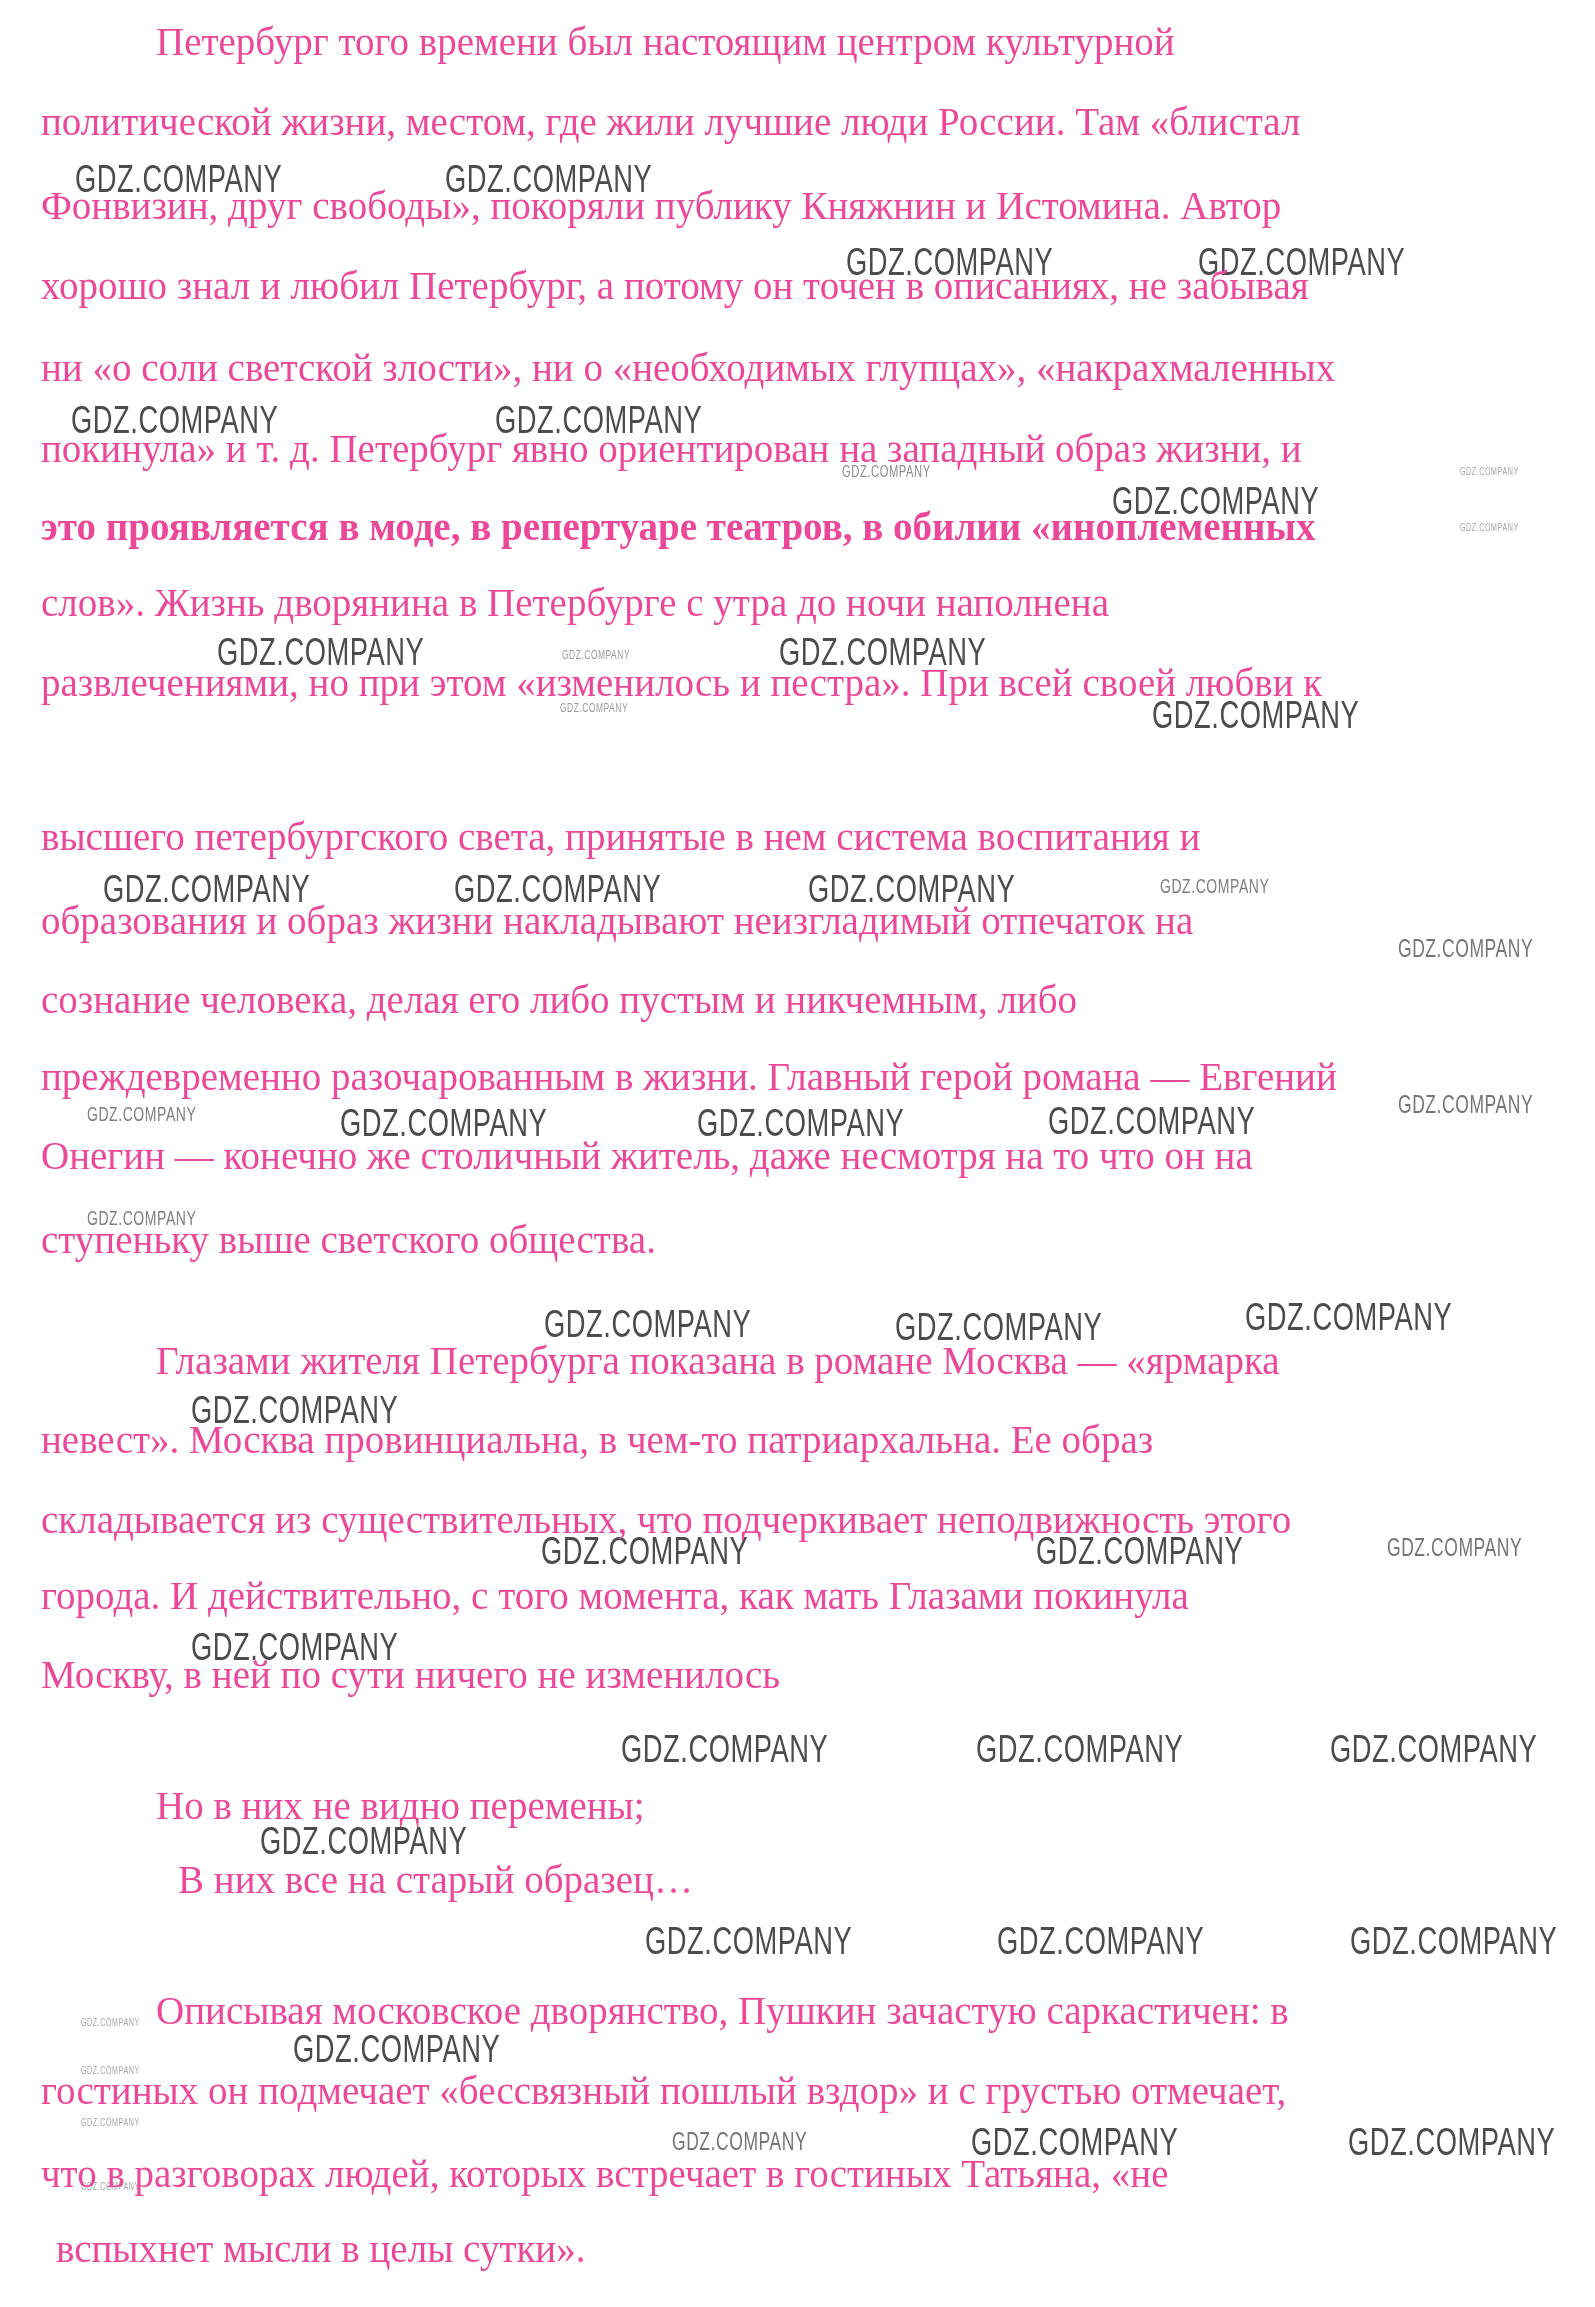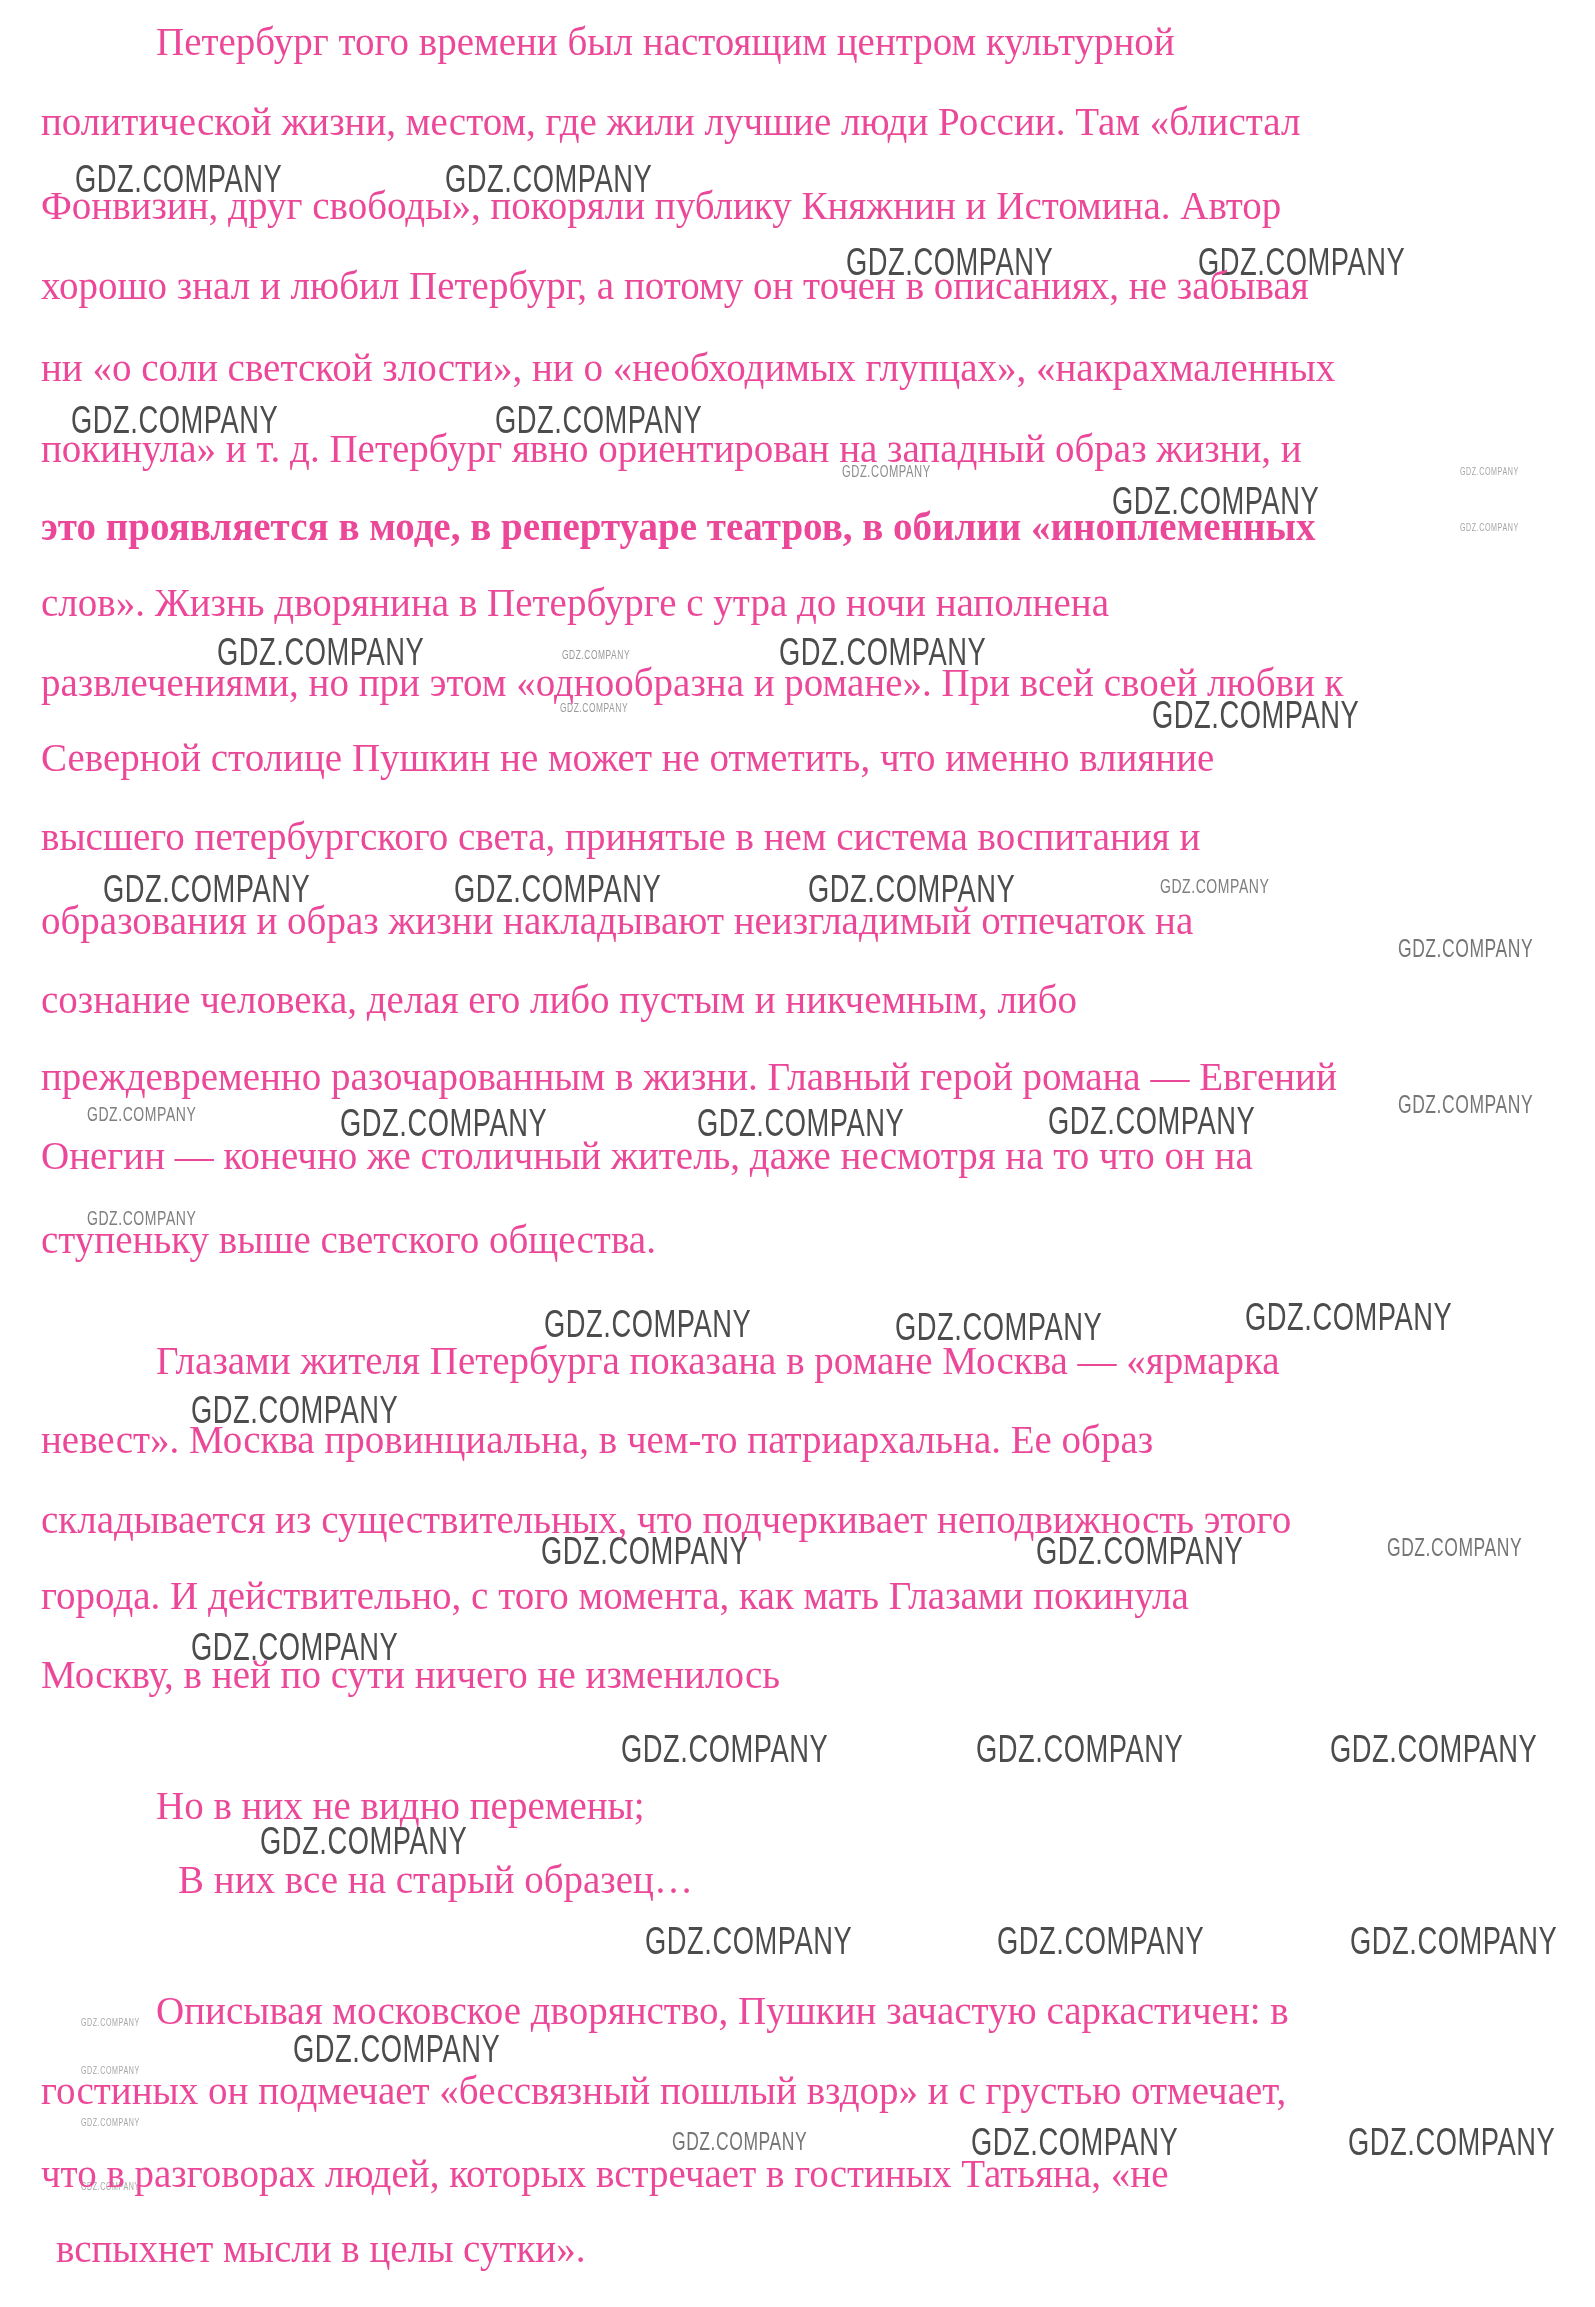--- a/index.html
+++ b/index.html
@@ -99,22 +99,21 @@
     </div>
   <div class="text-layer">
       <div class="line" style="left: 156px; top: 22px;">Петербург того времени был настоящим центром культурной</div>
       <div class="line" style="left: 41px; top: 102px;">политической жизни, местом, где жили лучшие люди России. Там «блистал</div>
       <div class="line" style="left: 41px; top: 186px;">Фонвизин, друг свободы», покоряли публику Княжнин и Истомина. Автор</div>
       <div class="line" style="left: 41px; top: 266px;">хорошо знал и любил Петербург, а потому он точен в описаниях, не забывая</div>
       <div class="line" style="left: 41px; top: 348px; text-align: center;">ни «о соли светской злости», ни о «необходимых глупцах», «накрахмаленных</div>
       <div class="line" style="left: 41px; top: 429px;">покинула» и т. д. Петербург явно ориентирован на западный образ жизни, и</div>
       <div class="line" style="left: 41px; top: 507px; font-weight: bold;">это проявляется в моде, в репертуаре театров, в обилии «иноплеменных</div>
       <div class="line" style="left: 41px; top: 583px;">слов». Жизнь дворянина в Петербурге с утра до ночи наполнена</div>
-      <div class="line" style="left: 41px; top: 663px;">развлечениями, но при этом «однообразна и романе». При всей своей любви к</div>
-      <div class="line" style="left: 41px; top: 738px;">Северной столице Пушкин не может не отметить, что именно влияние</div>
+      <div class="line" style="left: 41px; top: 663px;">развлечениями, но при этом «изменилось и пестра». При всей своей любви к</div>
       <div class="line" style="left: 41px; top: 817px;">высшего петербургского света, принятые в нем система воспитания и</div>
       <div class="line" style="left: 41px; top: 901px;">образования и образ жизни накладывают неизгладимый отпечаток на</div>
       <div class="line" style="left: 41px; top: 980px;">сознание человека, делая его либо пустым и никчемным, либо</div>
       <div class="line" style="left: 41px; top: 1057px;">преждевременно разочарованным в жизни. Главный герой романа — Евгений</div>
       <div class="line" style="left: 41px; top: 1136px;">Онегин — конечно же столичный житель, даже несмотря на то что он на</div>
       <div class="line" style="left: 41px; top: 1220px;">ступеньку выше светского общества.</div>
       <div class="line" style="left: 156px; top: 1341px;">Глазами жителя Петербурга показана в романе Москва — «ярмарка</div>
       <div class="line" style="left: 41px; top: 1420px;">невест». Москва провинциальна, в чем-то патриархальна. Ее образ</div>
       <div class="line" style="left: 41px; top: 1500px;">складывается из существительных, что подчеркивает неподвижность этого</div>
       <div class="line" style="left: 41px; top: 1576px;">города. И действительно, с того момента, как мать Глазами покинула</div>

